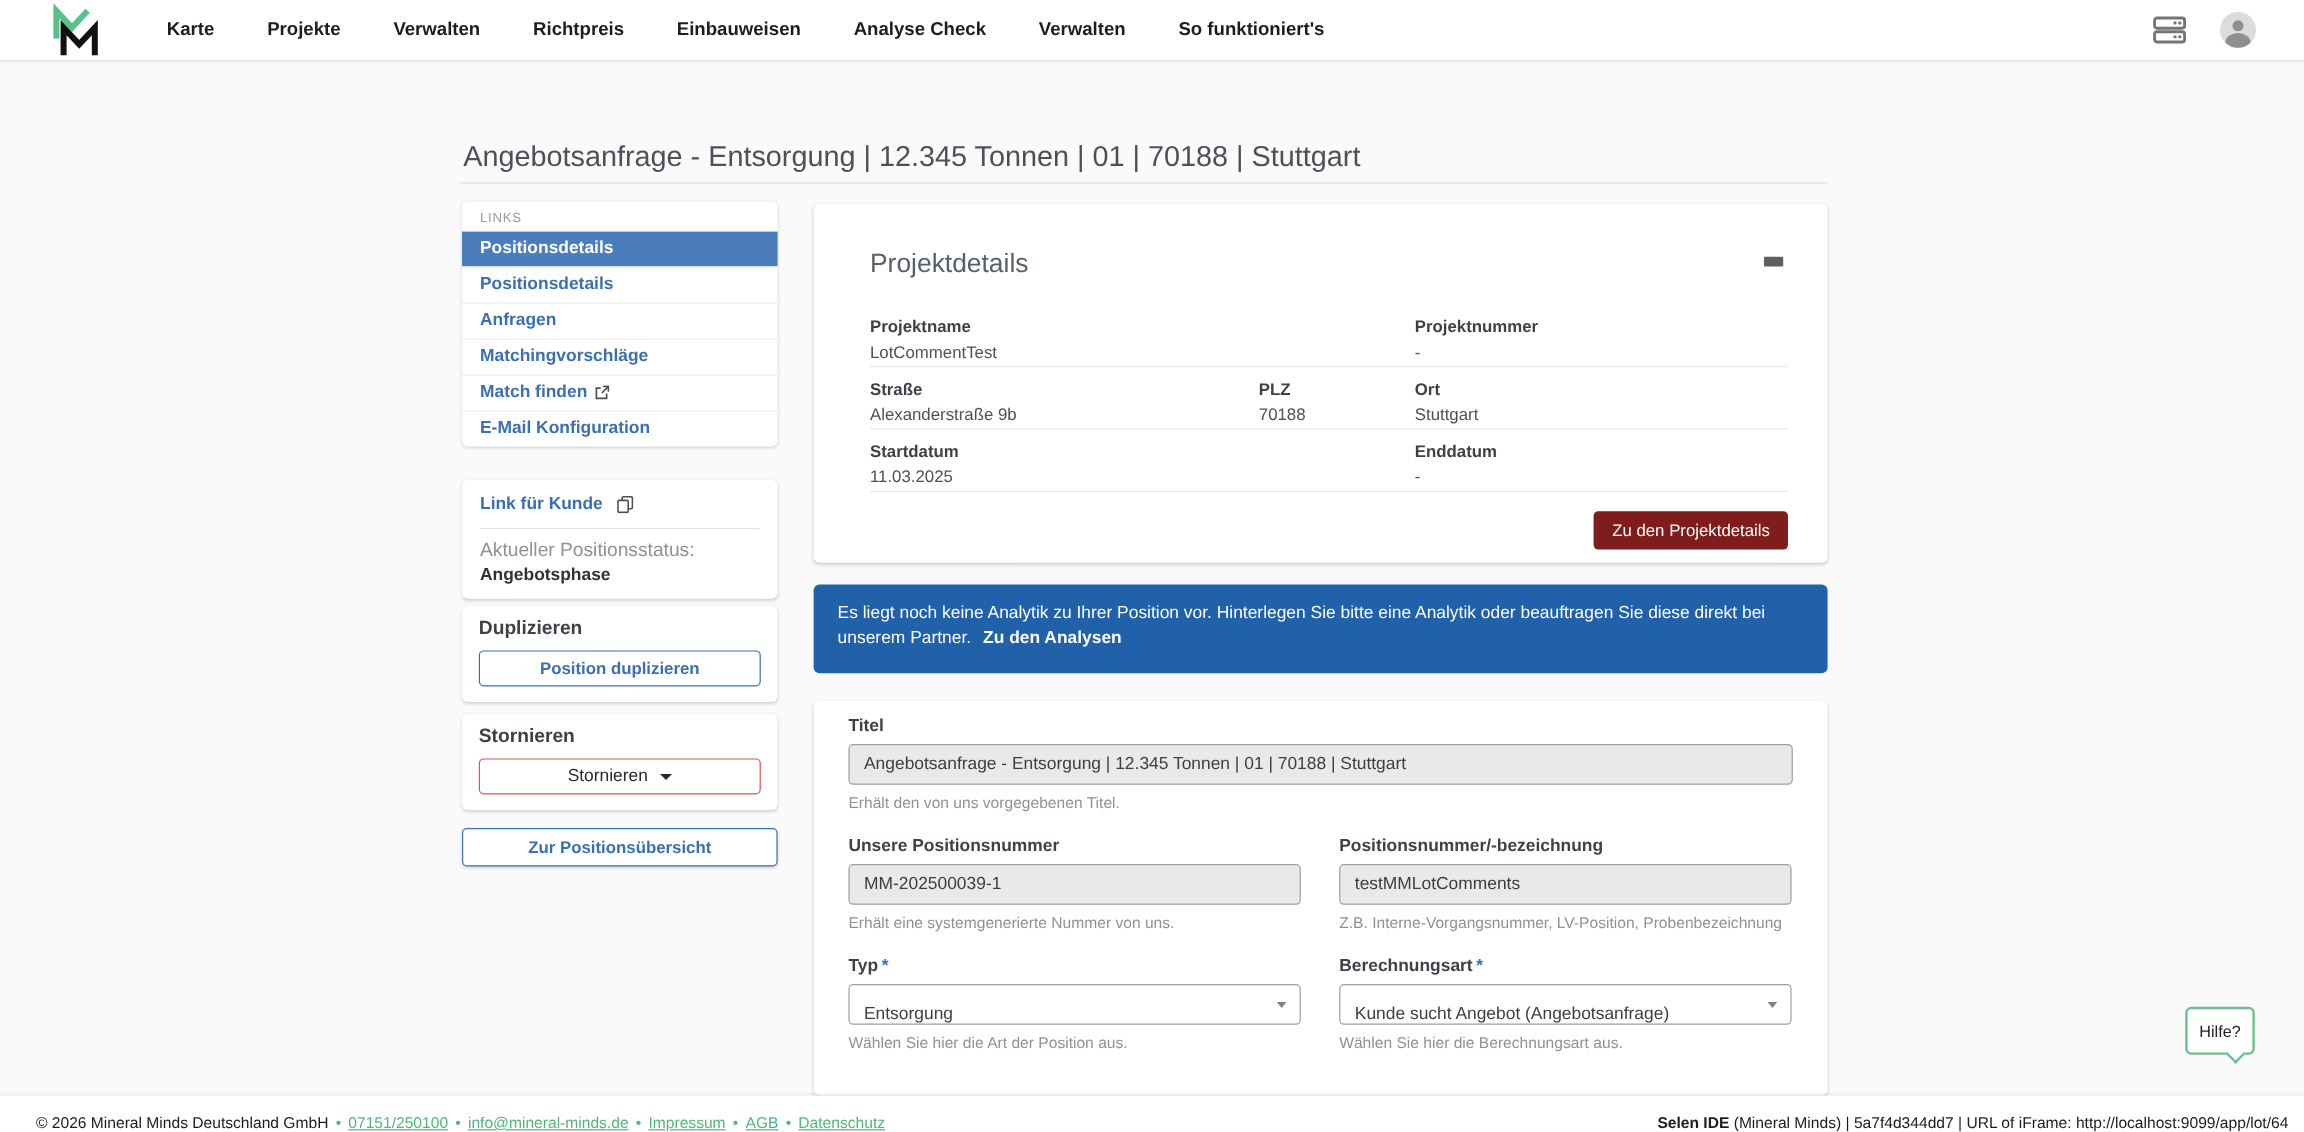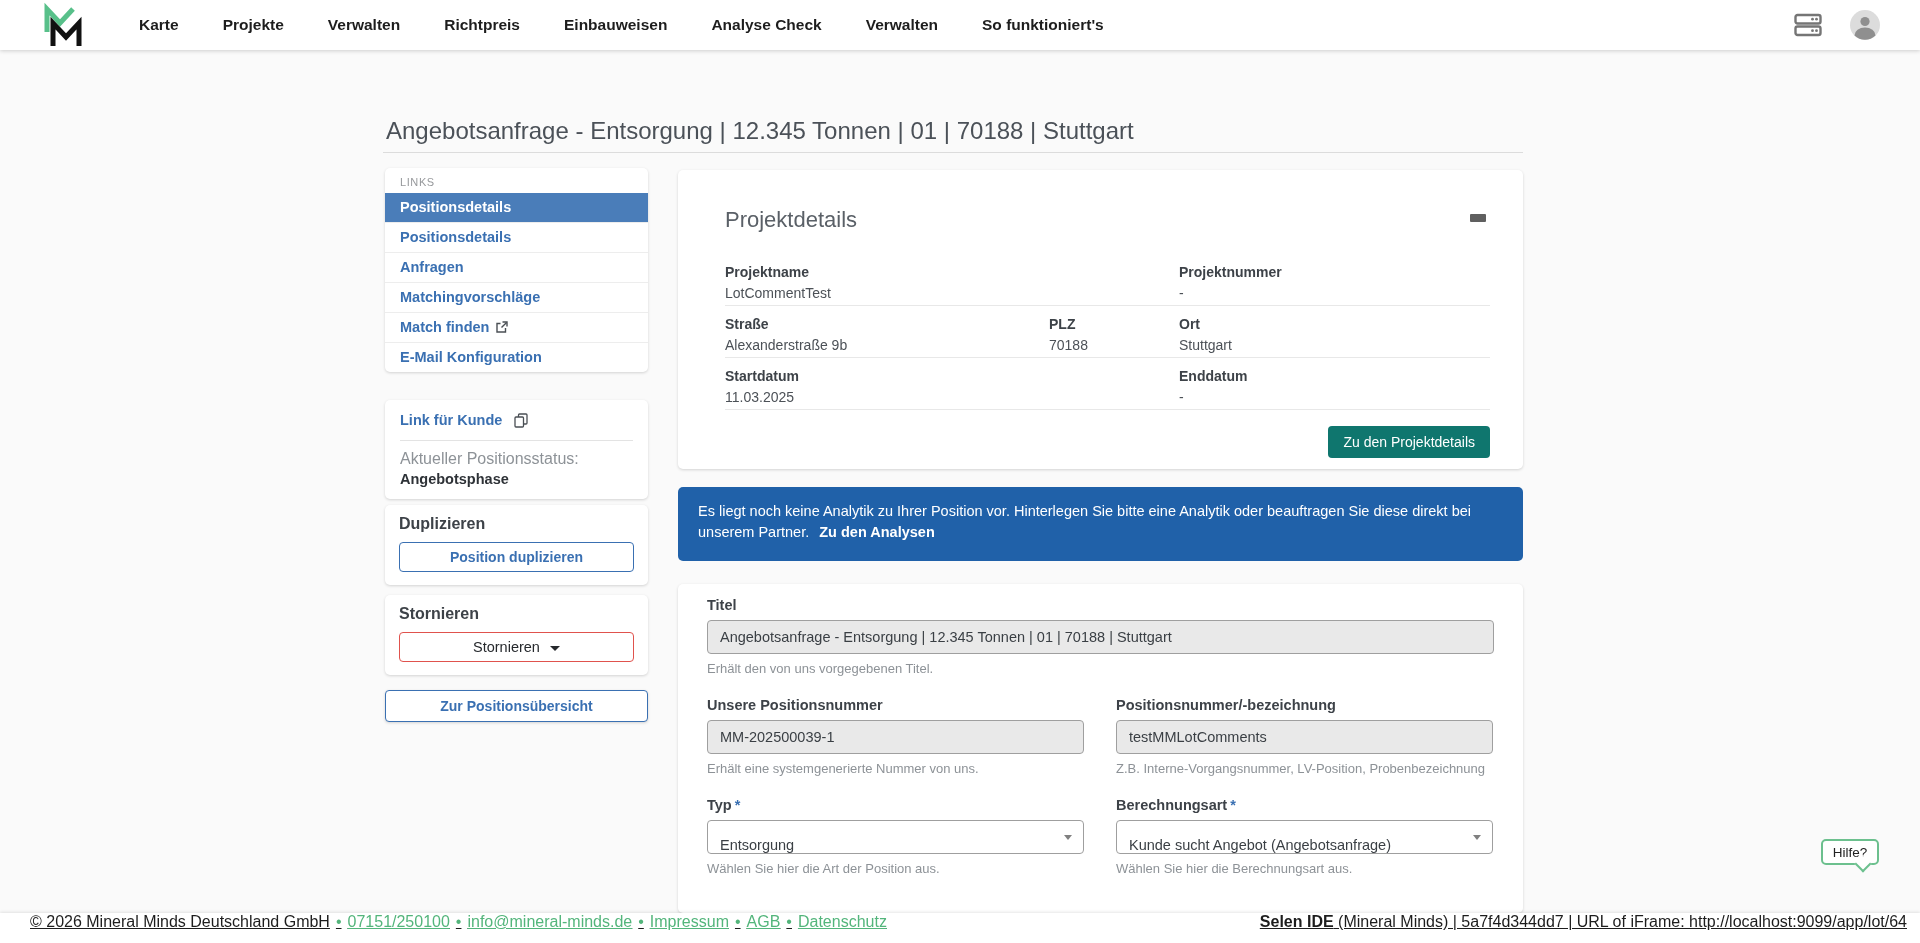--- a/index.html
+++ b/index.html
@@ -54,21 +54,21 @@
   .project-title { font-size:22px; color:#5a6067; font-weight:400; }
   .collapse-btn { position:absolute; top:44px; right:37px; width:16px; height:8px; background:#5f5f5f; border-radius:1px; cursor:pointer; }
   .pd-grid { margin-top:21px; }
   .pd-row { position:relative; padding:10px 0 9px; border-bottom:1px solid #e8e8e8; min-height:52px; }
   .pd-row:first-child { border-top:0; }
   .pd-field { position:absolute; top:10px; }
   .pd-label { font-size:14px; font-weight:700; color:#3d4248; }
   .pd-value { font-size:14px; color:#4c5157; margin-top:5px; }
   .pd-col-0 { left:0; }  .pd-col-plz { left:324px; } .pd-col-2 { left:454px; }
   .pd-actions { text-align:right; padding:16px 0; }
-  .btn-primary { display:inline-block; background:#0f766e; color:#fff; border:none; border-radius:4px; padding:8px 15px;
+  .btn-primary { display:inline-block; background:#7f1d1d; color:#fff; border:none; border-radius:4px; padding:8px 15px;
                  font-size:14px; cursor:pointer; font-family:inherit; }
 
   
   .alert { position:absolute; left:678px; top:487px; width:845px; height:74px; background:#2061a9; border-radius:5px;
            color:#fff; font-size:14.5px; line-height:1.48; padding:14px 20px; }
   .alert a { color:#fff; font-weight:700; text-decoration:none; margin-left:6px; cursor:pointer; }
 
   
   .form-card { left:678px; top:584px; width:845px; height:329px; padding:13px 29px; overflow:hidden; }
   .f-label { font-size:14.5px; font-weight:600; color:#3d4248; margin-bottom:7px; }
@@ -77,30 +77,30 @@
              font-size:14.5px; color:#3a3f44; font-family:inherit; }
   .f-helper { font-size:13px; color:#8d9297; margin-top:7px; }
   .f-row { display:flex; gap:32px; margin-top:21px; }
   .f-col { width:377px; }
   .f-select { position:relative; width:100%; height:34px; background:#fff; border:1px solid #9f9f9f; border-radius:4px;
               padding:0 26px 0 12px; font-size:14.5px; color:#3a3f44; display:flex; align-items:flex-end; cursor:pointer; }
   .f-select::after { content:""; position:absolute; right:11px; top:14px; width:0; height:0;
                      border-left:4.5px solid transparent; border-right:4.5px solid transparent; border-top:5px solid #808080; }
 
   
-  .help-bubble { position:absolute; left:1821px; top:839px; width:58px; height:26px; background:#fff; border:2px solid #6cc08e;
+  .help-bubble { position:absolute; left:1821px; top:839px; width:58px; height:40px; background:#fff; border:2px solid #6cc08e;
                  border-radius:5px; font-size:13.5px; color:#222; display:flex; align-items:center; justify-content:center;
                  cursor:pointer; z-index:40; }
   .help-bubble::after { content:""; position:absolute; bottom:-7px; right:8px; width:10px; height:10px; background:#fff;
                         border-right:2px solid #6cc08e; border-bottom:2px solid #6cc08e; transform:rotate(45deg); }
 
   
   .footer { position:absolute; left:0; bottom:0; width:1920px; height:30px; background:#fff;
-            box-shadow:0 -1px 3px rgba(0,0,0,.10); display:flex; align-items:flex-start; justify-content:space-between;
-            padding:0 13px 0 30px; font-size:16px; color:#1d1d1d; z-index:35;text-decoration:underline; }
+            box-shadow:0 -1px 3px rgba(0,0,0,.10); display:flex; align-items:flex-end; justify-content:space-between;
+            padding:0 13px 0 30px; font-size:13px; color:#1d1d1d; z-index:35; }
   .footer-left { display:flex; align-items:center; gap:6px; white-space:nowrap; }
   .footer-link { color:#53b57b; text-decoration:underline; cursor:pointer; }
   .footer-sep { color:#53b57b; }
   .footer-right { white-space:nowrap; color:#1d1d1d; }
   .footer-right b { font-weight:700; }
 
   svg { display:block; }
 </style>
 </head>
 <body>

